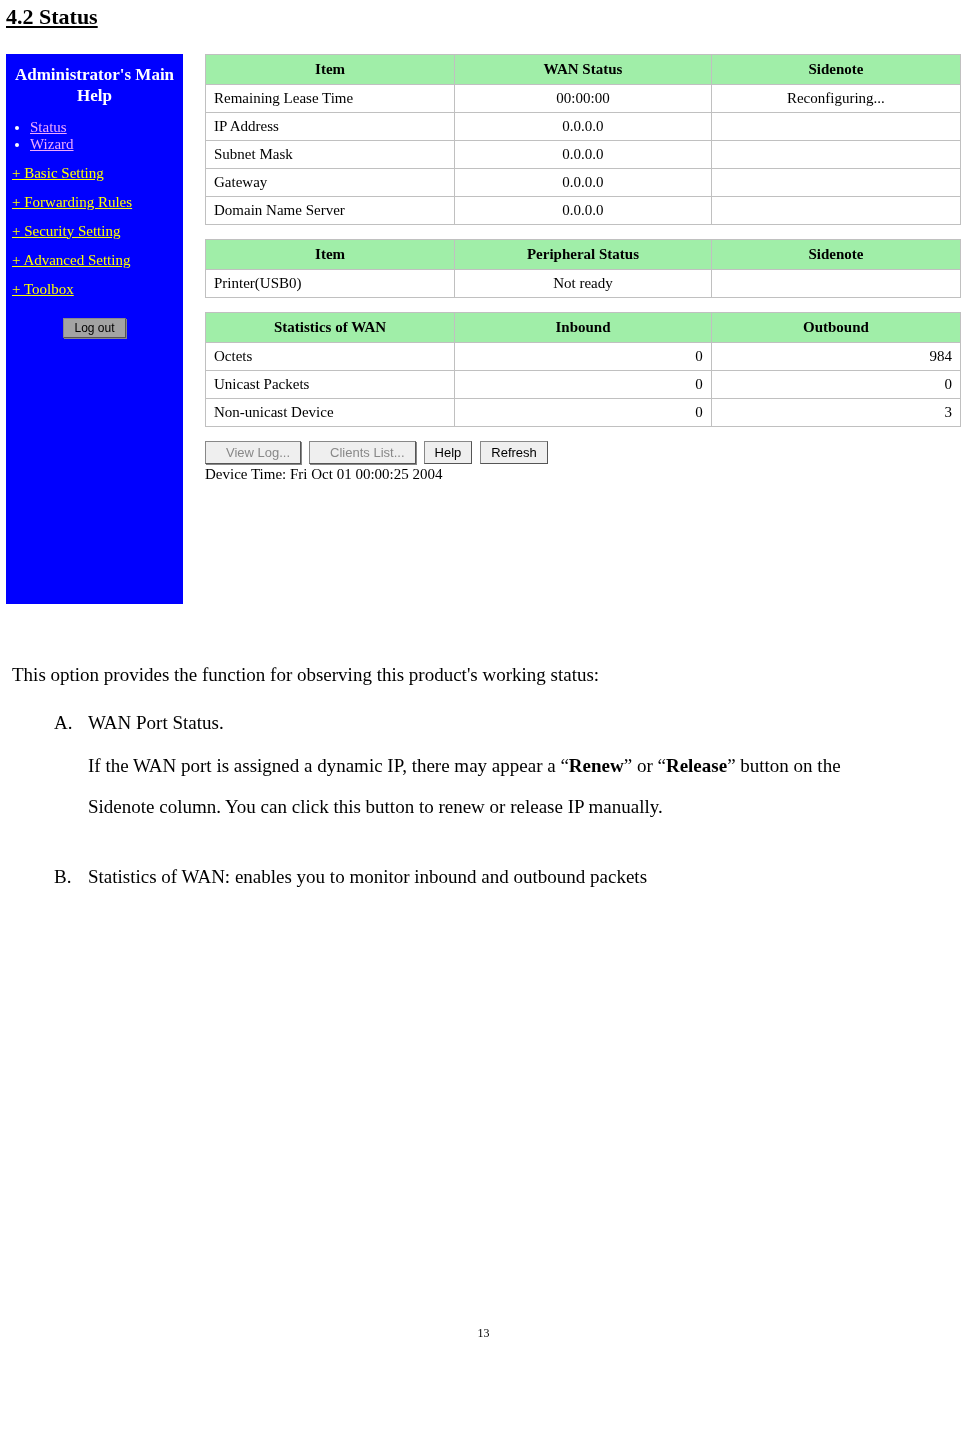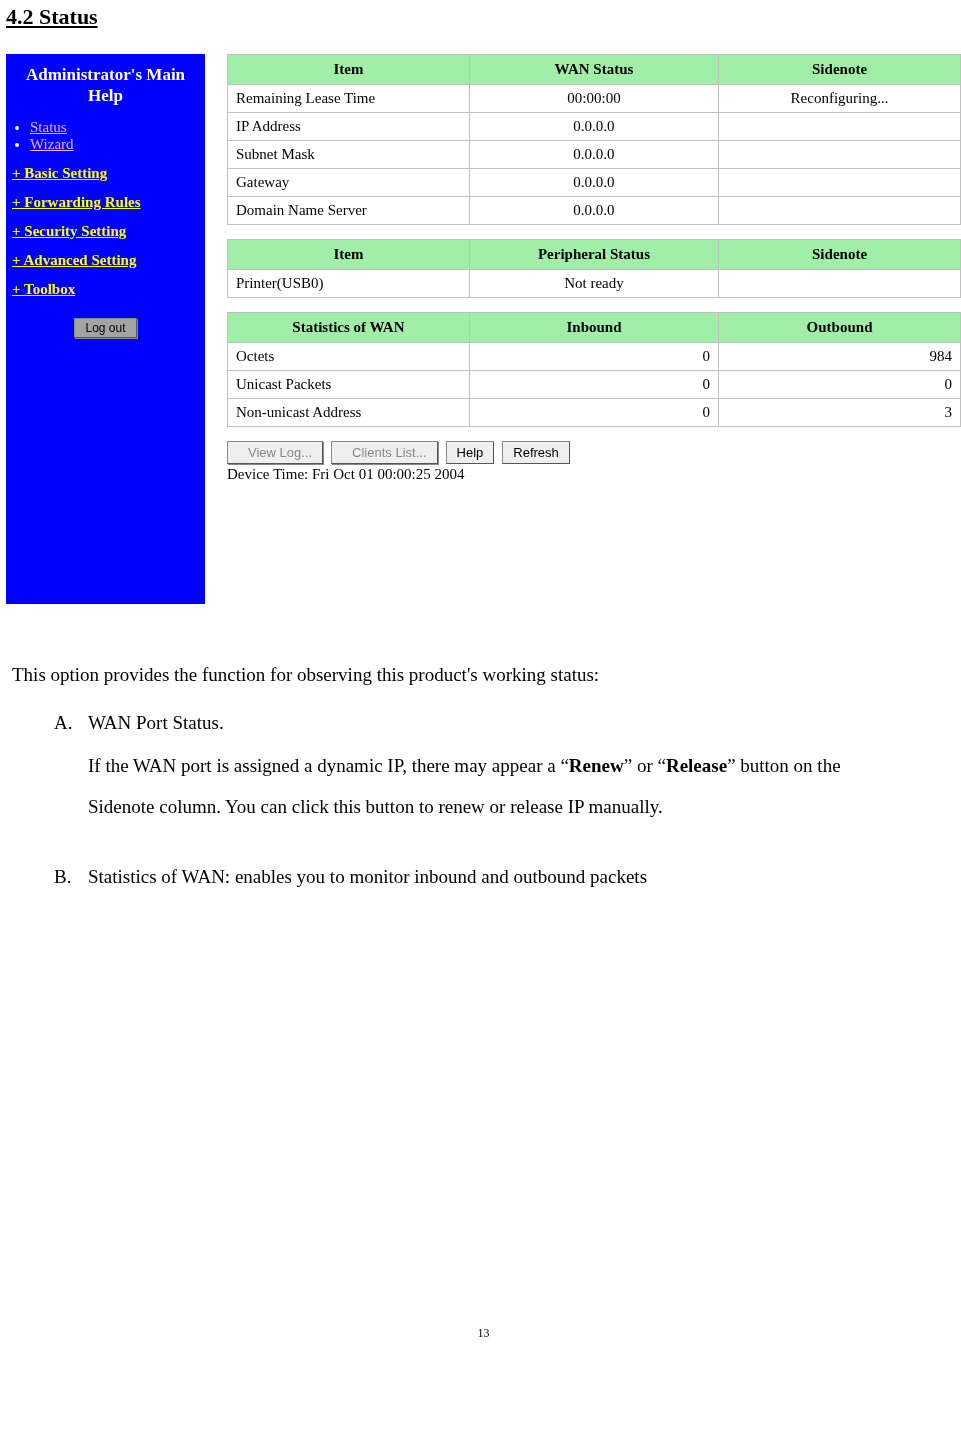--- a/index.html
+++ b/index.html
@@ -18,21 +18,21 @@
     font-weight: bold;
     text-decoration: underline;
     margin: 0 0 24px 0;
   }
   .admin-wrap {
     display: flex;
     gap: 22px;
     align-items: flex-start;
   }
   .sidebar {
-    width: 199px;
+    width: 177px;
     background: #0000ff;
     color: #fff;
     font-family: "Times New Roman", serif;
     padding: 10px 6px 8px 6px;
     min-height: 550px;
   }
   .sidebar-title {
     font-size: 17px;
     font-weight: bold;
     text-align: center;
@@ -50,21 +50,21 @@
     color: #fff;
   }
   .sidebar ul.bullets li a {
     color: #f0abfc;
     text-decoration: underline;
     font-size: 15px;
   }
   .sb-link {
     display: block;
     color: #ffff00;
-    font-weight: bold;
+    font-weight: normal;
     font-size: 15px;
     text-decoration: underline;
     margin: 12px 0 0 0;
   }
   .logout-wrap {
     text-align: center;
     margin-top: 20px;
   }
   .logout-btn {
     font-family: Arial, sans-serif;
@@ -279,21 +279,21 @@
           <td class="left">Octets</td>
           <td class="right">0</td>
           <td class="right">984</td>
         </tr>
         <tr>
           <td class="left">Unicast Packets</td>
           <td class="right">0</td>
           <td class="right">0</td>
         </tr>
         <tr>
-          <td class="left">Non-unicast Address</td>
+          <td class="left">Non-unicast Device</td>
           <td class="right">0</td>
           <td class="right">3</td>
         </tr>
       </tbody>
         </table>
 
       <div class="btn-row">
         <button class="disabled">View Log...</button>
         <button class="disabled">Clients List...</button>
         <button>Help</button>

